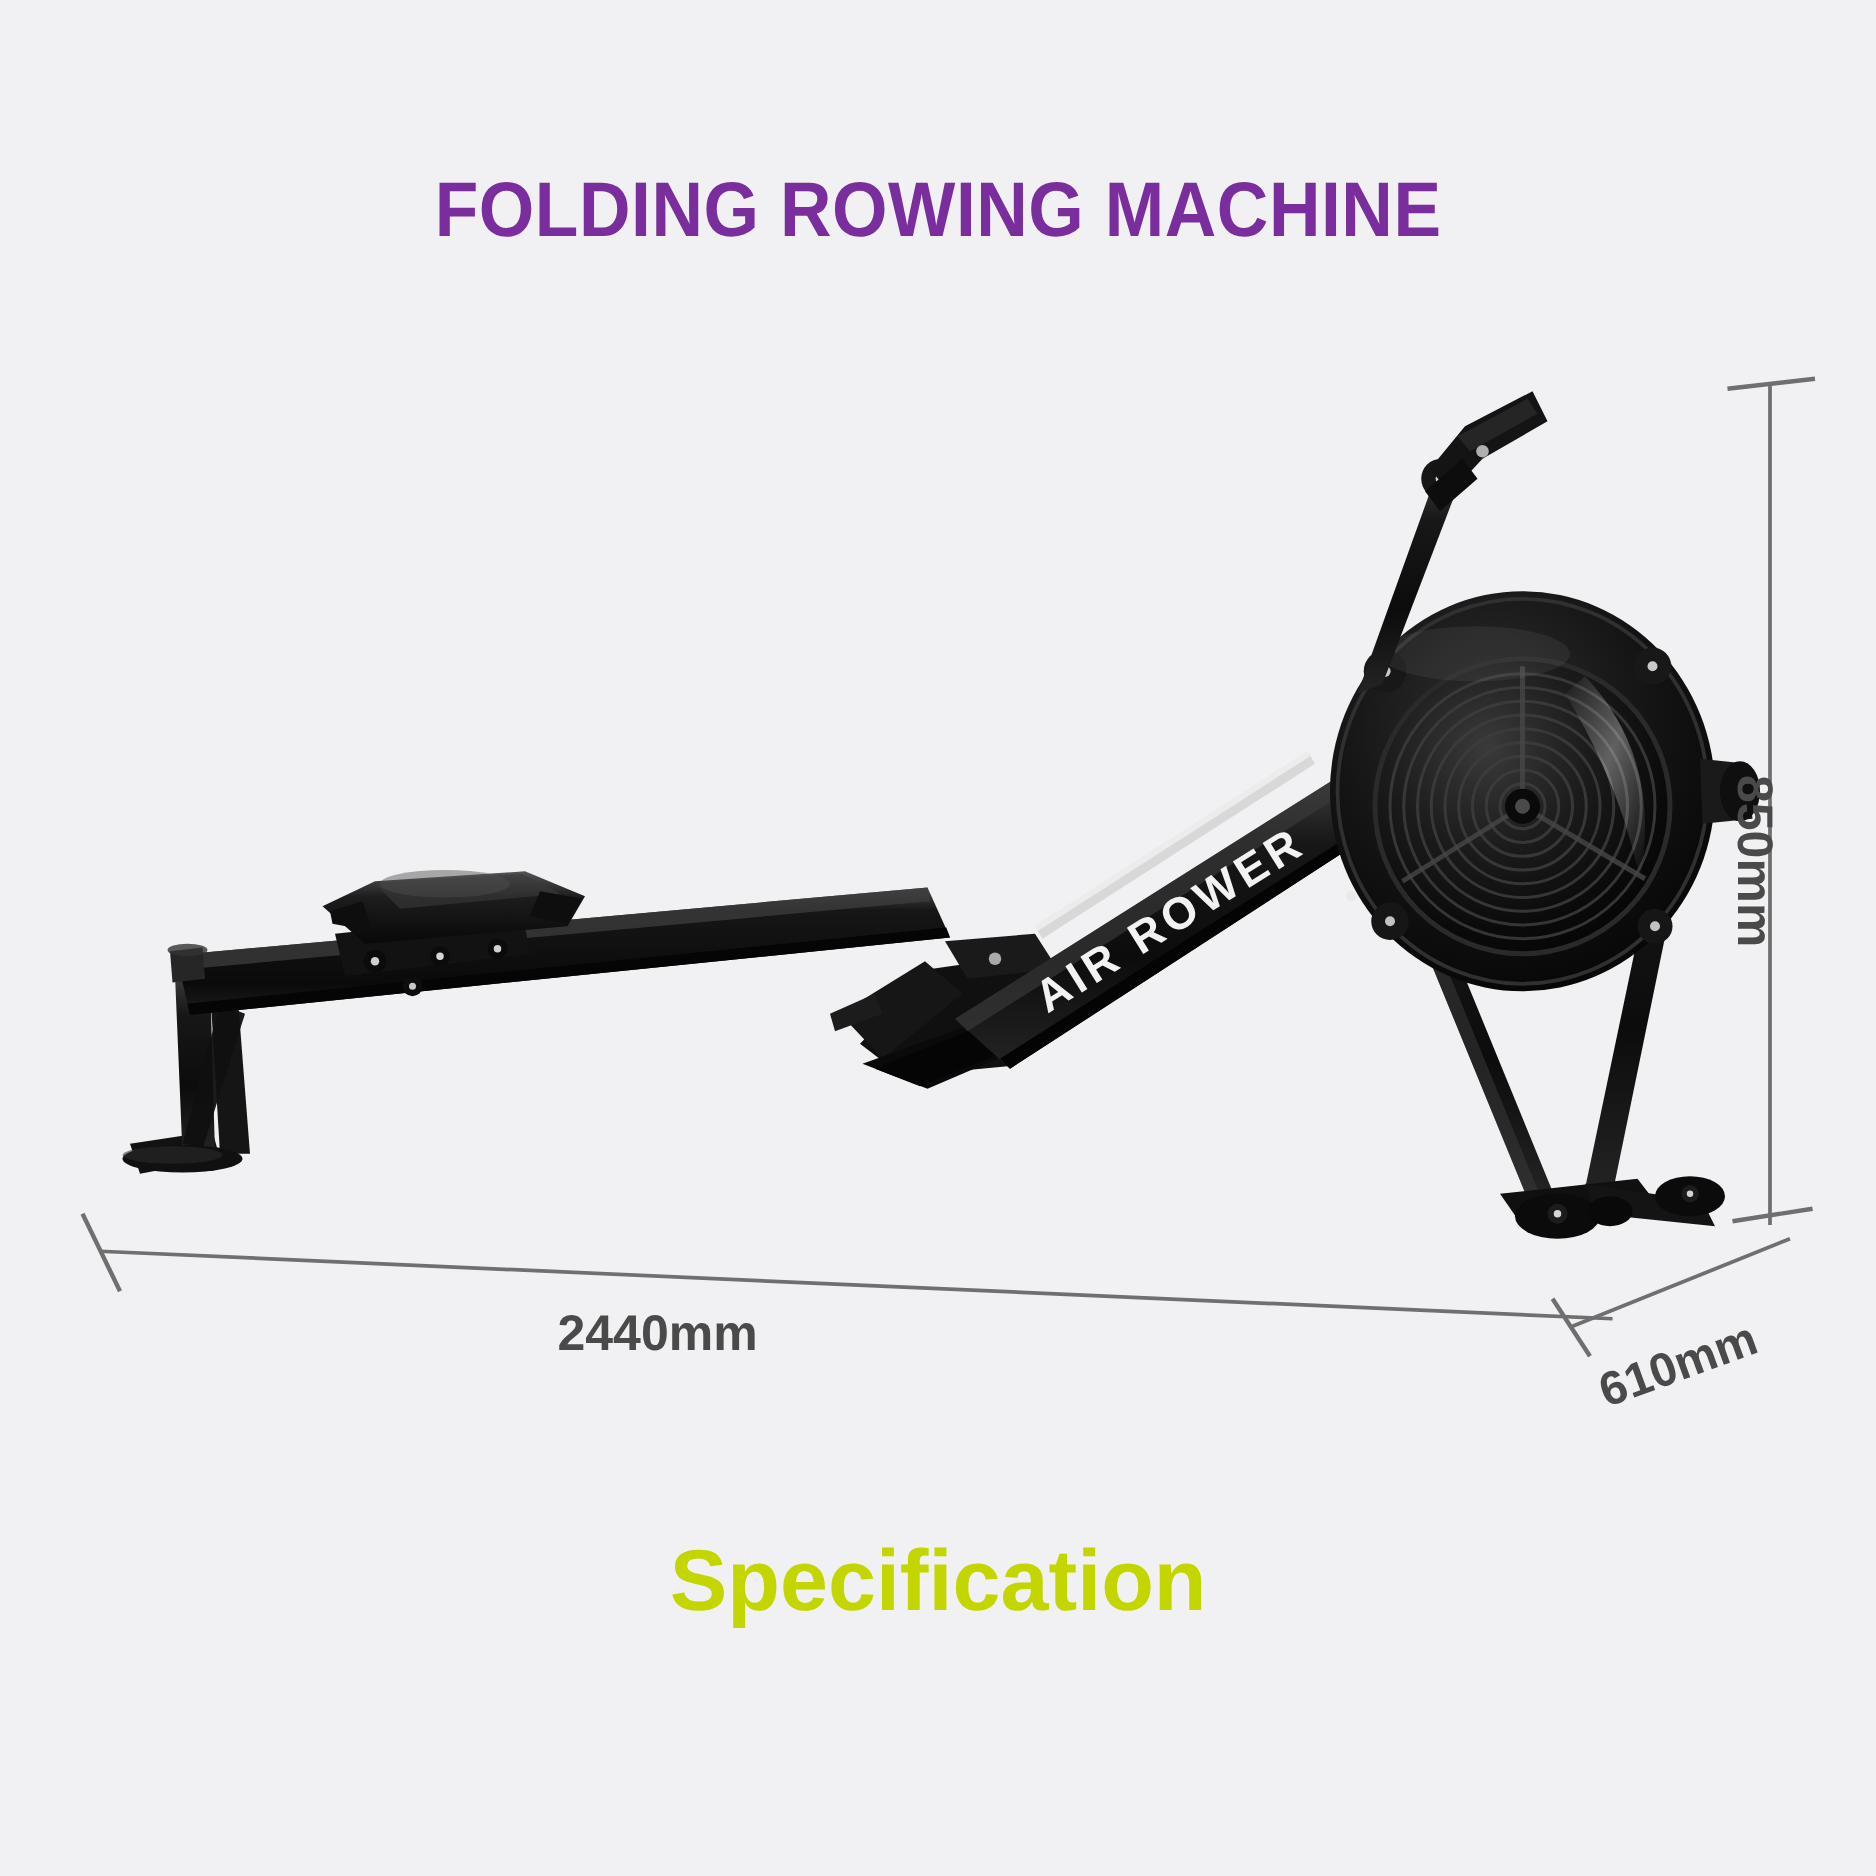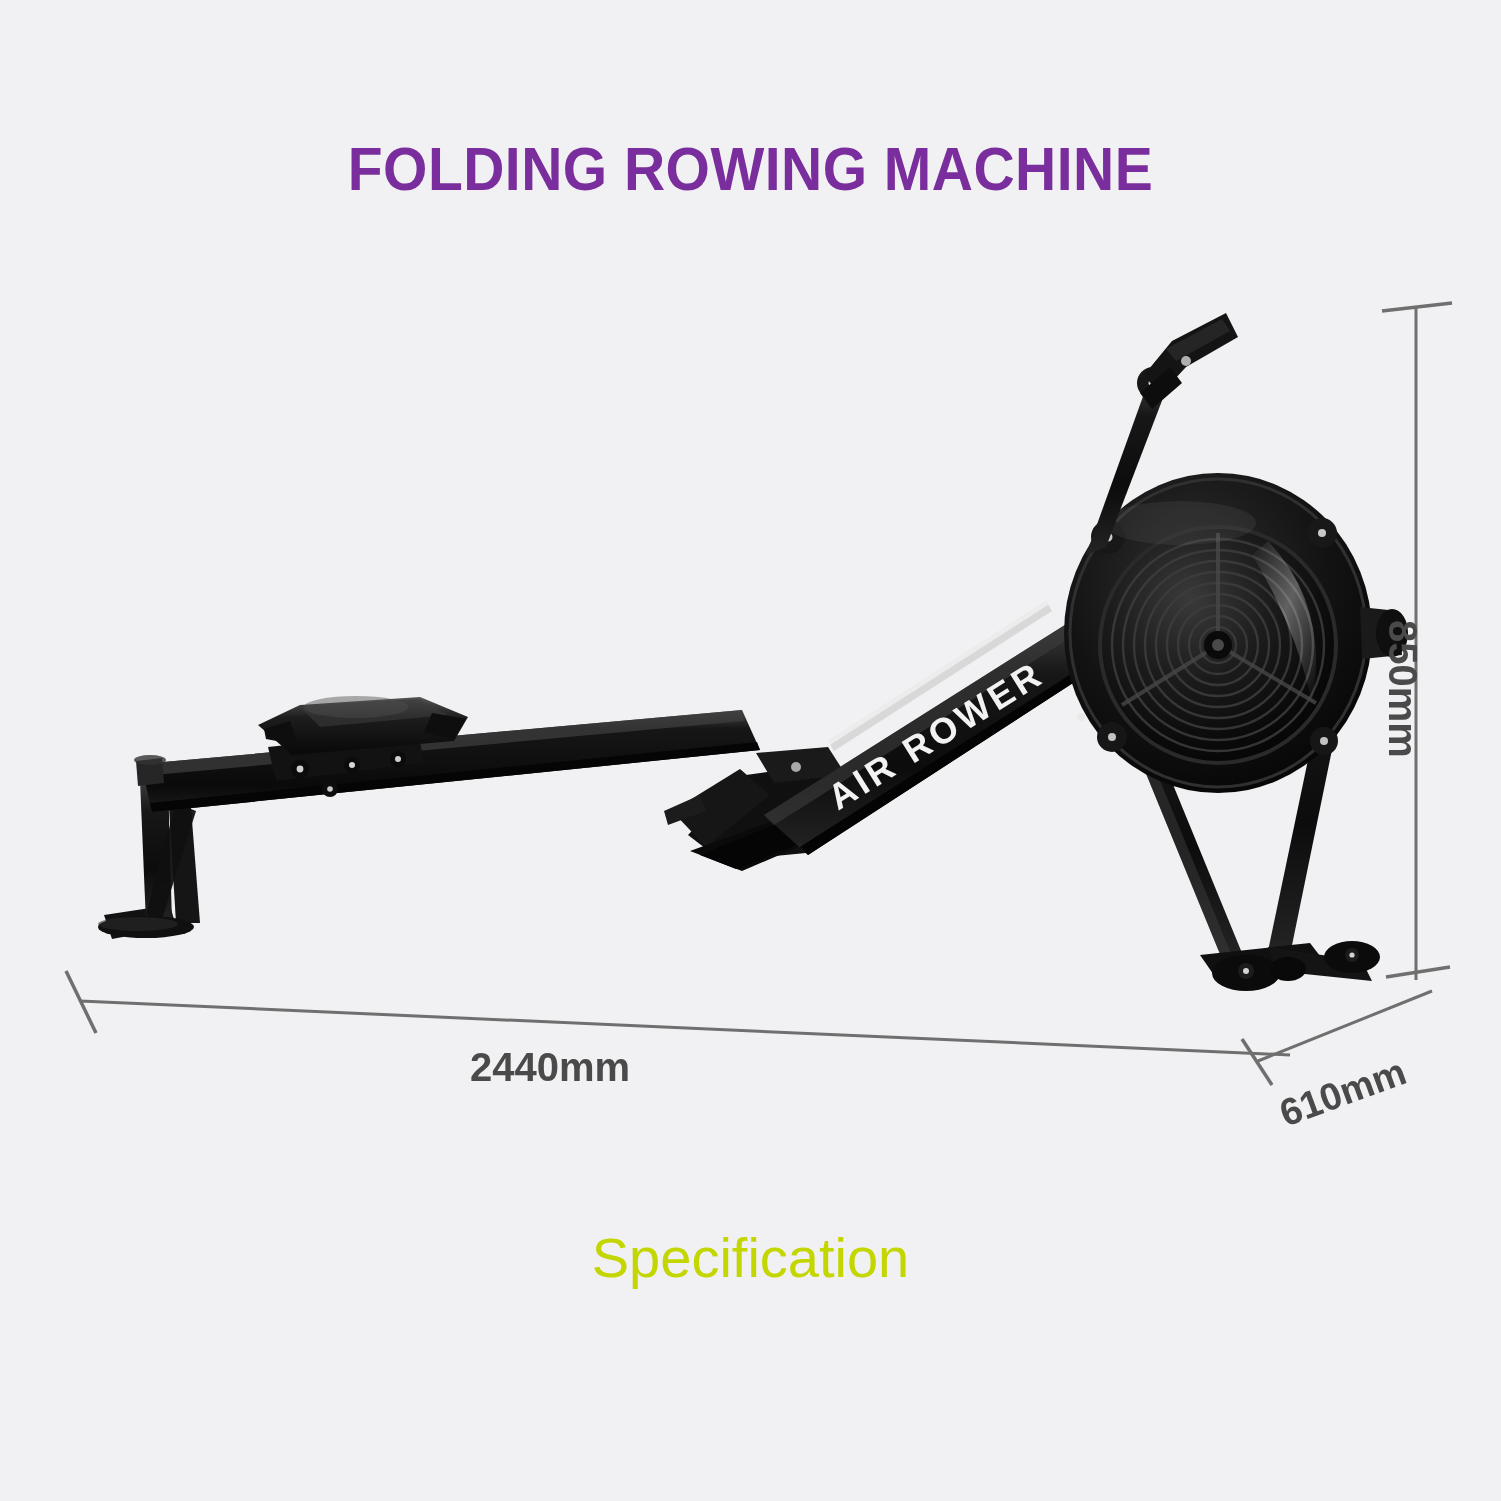--- a/index.html
+++ b/index.html
@@ -55,21 +55,21 @@
 
   
   .dim-label {
     position: absolute;
     color: #4a4a4a;
     font-family: "Liberation Sans", sans-serif;
     font-weight: bold;
     white-space: nowrap;
   }
   #dim-length {
-    left: 470px;
+    left: 446px;
     top: 1045px;
     font-size: 40px;
   }
   #dim-height {
     left: 1425px;
     top: 620px;
     font-size: 40px;
     transform: rotate(90deg);
     transform-origin: 0 0;
   }
@@ -83,22 +83,22 @@
 
   
   #spec-heading {
     position: absolute;
     left: 0;
     top: 1225px;
     width: 1501px;
     text-align: center;
     color: #c3d600;
     font-family: "Liberation Sans", sans-serif;
-    font-size: 56px;
-    font-weight: normal;
+    font-size: 69px;
+    font-weight: bold;
     letter-spacing: 0px;
     white-space: nowrap;
   }
 
   
   #logo {
     position: absolute;
     left: 40px;
     top: 1368px;
     width: 290px;

